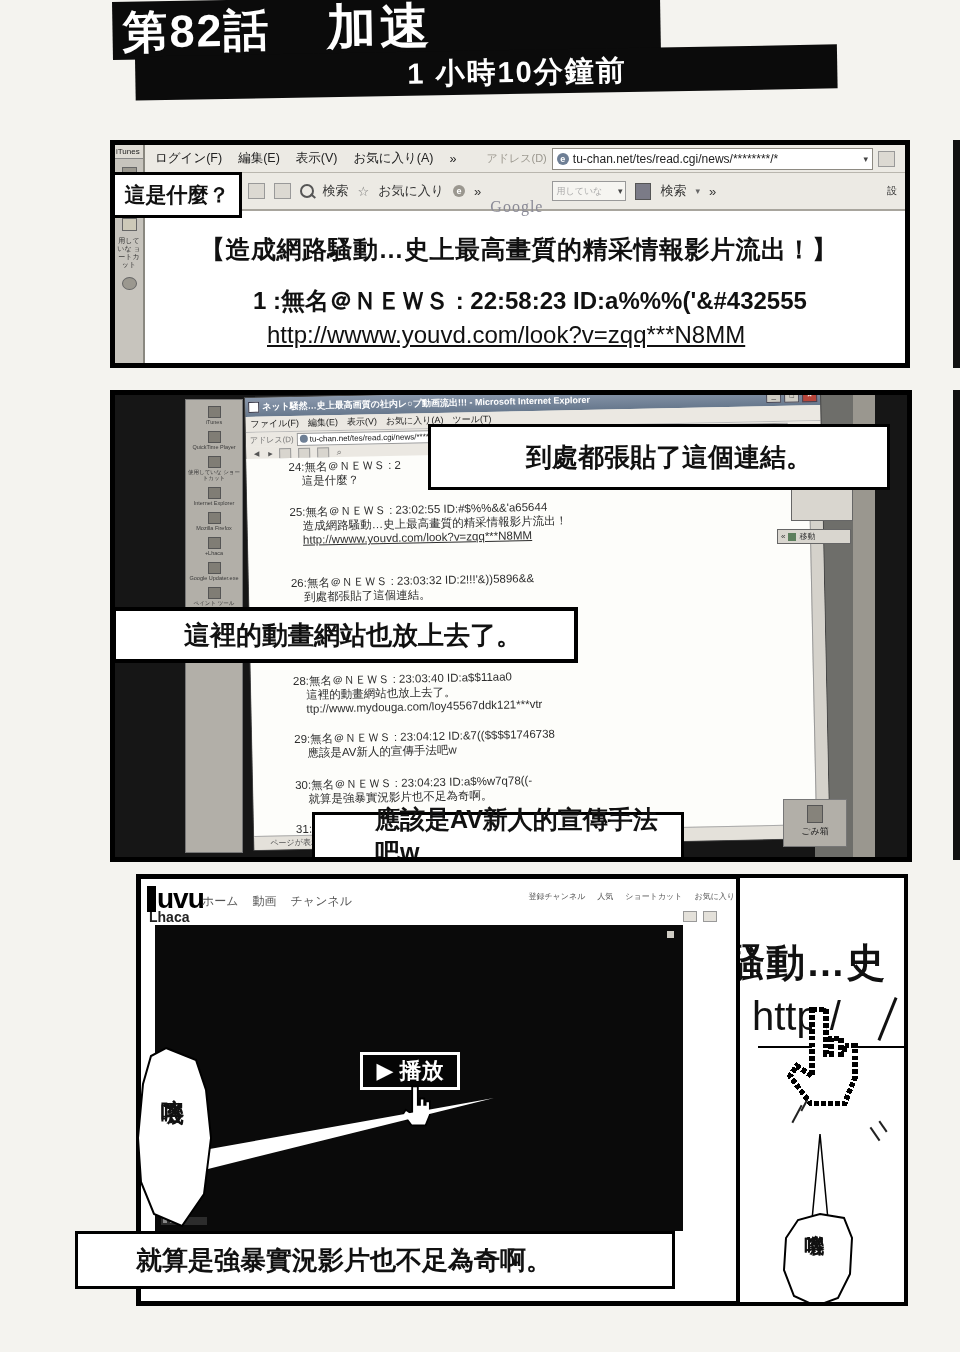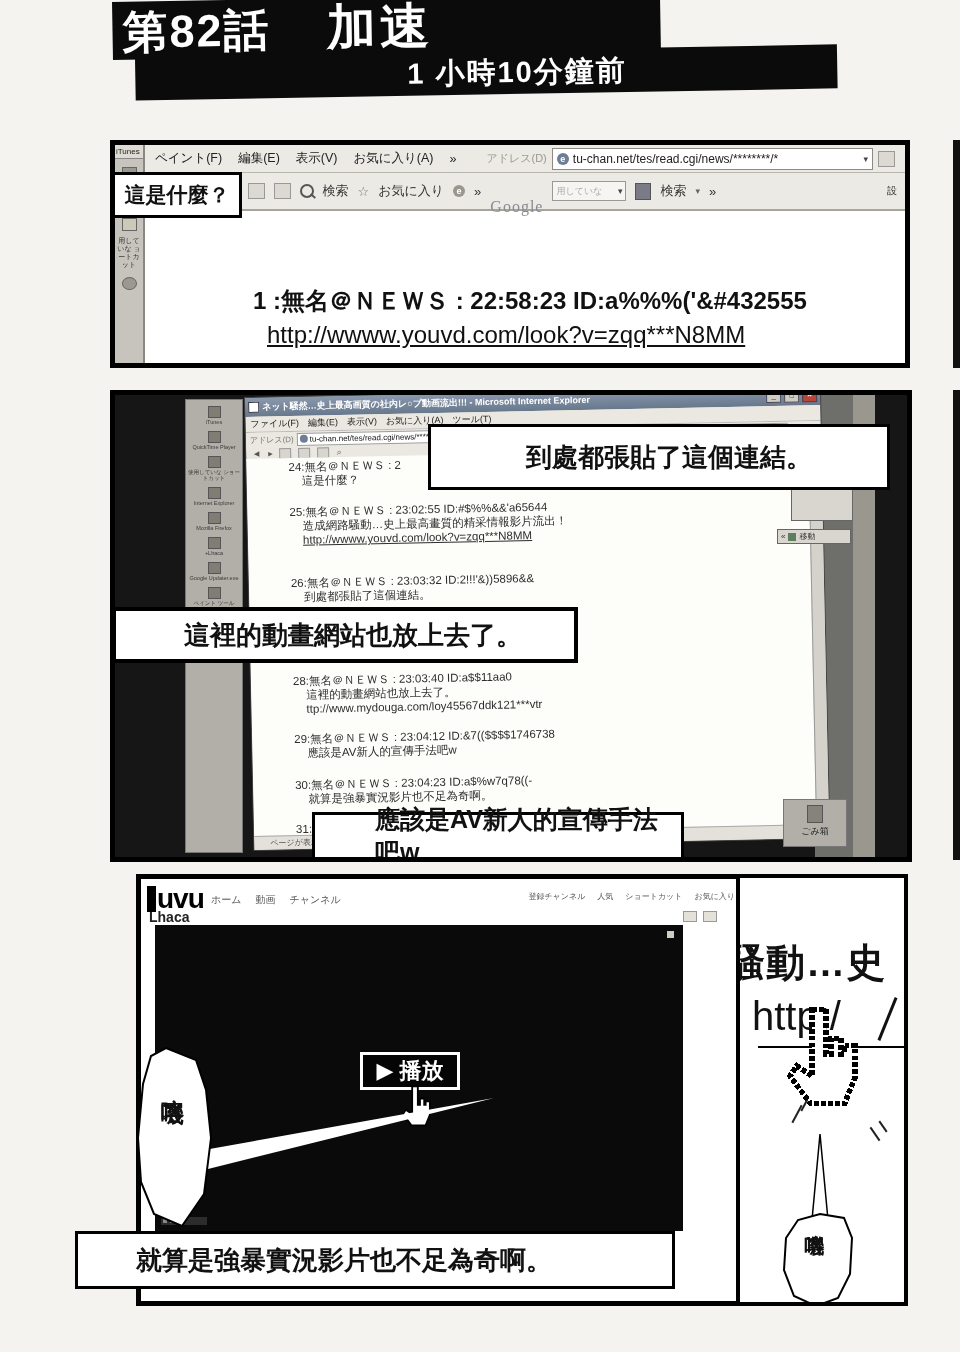--- a/index.html
+++ b/index.html
@@ -106,21 +106,21 @@
   .p2-binicon{width:14px;height:16px;background:#86837b;border:1px solid #555;margin:5px auto 2px auto;}
   .p2-binlabel{font-size:9px;color:#222;}
   #p2-bubble-top{left:313px;top:29px;width:462px;height:66px;font-size:26px;padding-left:95px;}
   #p2-bubble-mid{left:-3px;top:212px;width:466px;height:56px;font-size:26px;padding-left:68px;border-width:4px;}
   #p2-bubble-bot{left:197px;top:417px;width:372px;height:48px;font-size:25px;padding-left:60px;}
 
   
   #panel3{left:108px;top:874px;width:618px;height:432px;margin-left:28px;}
   .p3-logo{left:6px;top:4px;font-size:28px;font-weight:900;letter-spacing:-1px;color:#000;display:flex;align-items:center;}
   .p3-logocut{display:inline-block;width:9px;height:26px;background:#000;margin-right:1px;}
-  .p3-navl{left:70px;top:14px;display:flex;gap:14px;font-size:10px;color:#555;}
+  .p3-navl{left:61px;top:14px;display:flex;gap:14px;font-size:12px;color:#555;}
   .p3-navr{right:14px;top:12px;display:flex;gap:12px;font-size:8px;color:#555;}
   .p3-title{left:8px;top:30px;font-size:14px;font-weight:bold;color:#222;}
   .p3-hdricon{width:14px;height:11px;background:#e4e1da;border:1px solid #999;top:32px;}
   .p3-video{left:14px;top:46px;width:528px;height:306px;background:#0a0a0a;overflow:visible;}
   .p3-playwrap{left:205px;top:127px;width:100px;height:38px;border:3px solid #fff;background:#050505;
     color:#fff;display:flex;align-items:center;justify-content:center;gap:6px;font-size:22px;font-weight:600;z-index:5;}
   .p3-hand{left:243px;top:160px;width:34px;z-index:6;}
   .p3-dot{left:512px;top:6px;width:7px;height:7px;background:#cfccc4;}
   .p3-ctrl{left:6px;top:292px;width:46px;height:8px;background:#2c2c2c;display:flex;gap:3px;padding:1px 2px;}
   .p3-ctrl span{display:block;width:4px;height:5px;background:#888;}
@@ -159,21 +159,21 @@
   <div class="abs p1-desk">
     <div class="p1-itunes">iTunes</div>
     <div class="deskicon"></div>
     <div class="deskitem">QuickTime Player</div>
     <div class="deskicon" style="background:#cdc9b8;"></div>
     <div class="deskitem">用していな ョートカット</div>
     <div class="deskicon" style="border-radius:50%;"></div>
   </div>
 
   <div class="abs p1-menurow">
-    <span>ペイント(F)</span>
+    <span>ログイン(F)</span>
     <span>編集(E)</span>
     <span>表示(V)</span>
     <span>お気に入り(A)</span>
     <span>»</span>
     <span class="p1-addr">
       <span class="p1-addr-label">アドレス(D)</span>
       <span class="p1-urlbox">
         <span class="eicon">e</span>
         <span>tu-chan.net/tes/read.cgi/news/********/*</span>
         <span class="ddarrow">▾</span>
@@ -200,20 +200,21 @@
       <span>用していな</span>
       <span class="ddarrow">▾</span>
     </span>
     <span class="gicon"></span>
     <span>検索</span>
     <span style="font-size:9px;color:#666;">▾</span>
     <span>»</span>
     <span style="font-size:10px;margin-left:auto;">設</span>
   </div>
 
+  <div class="abs p1-headline">【造成網路騷動…史上最高畫質的精采情報影片流出！】</div>
   <div class="abs p1-post">1 :無名＠ＮＥＷＳ : 22:58:23 ID:a%%%('&amp;#432555</div>
   <a class="abs p1-link">http://wwww.youvd.com/look?v=zqq***N8MM</a>
 
   <div id="p1-bubble" class="abs sbubble">這是什麼？</div>
 </div>
 
 <div id="panel2" class="abs panel">
   <div class="abs p2-band1"></div>
   <div class="abs p2-band2"></div>
 

